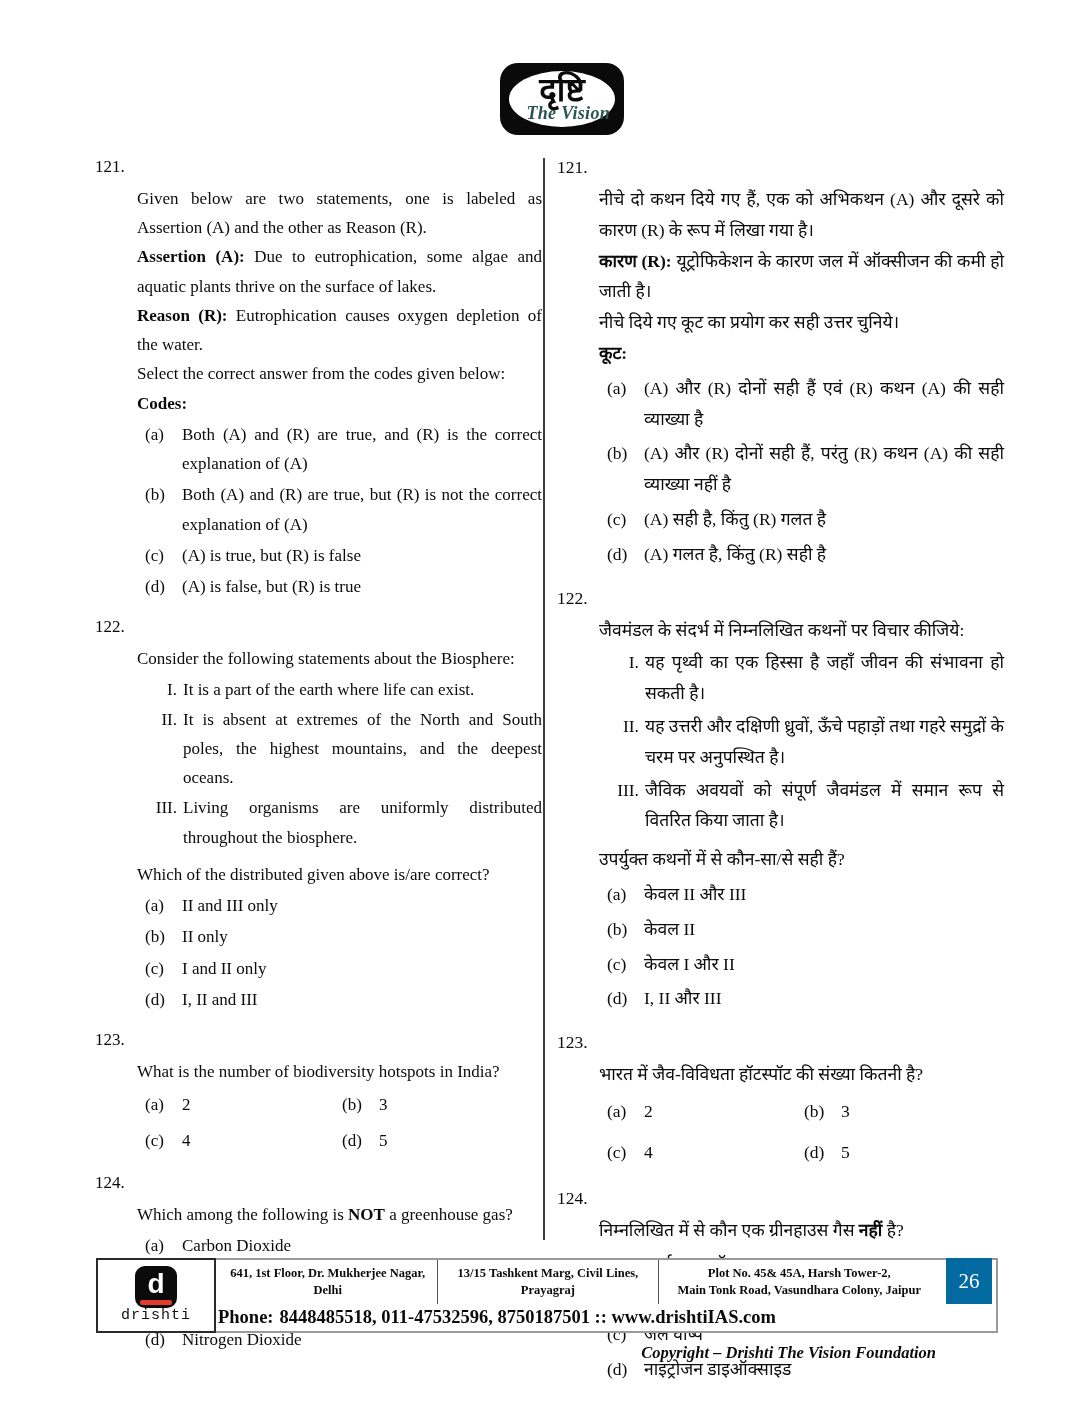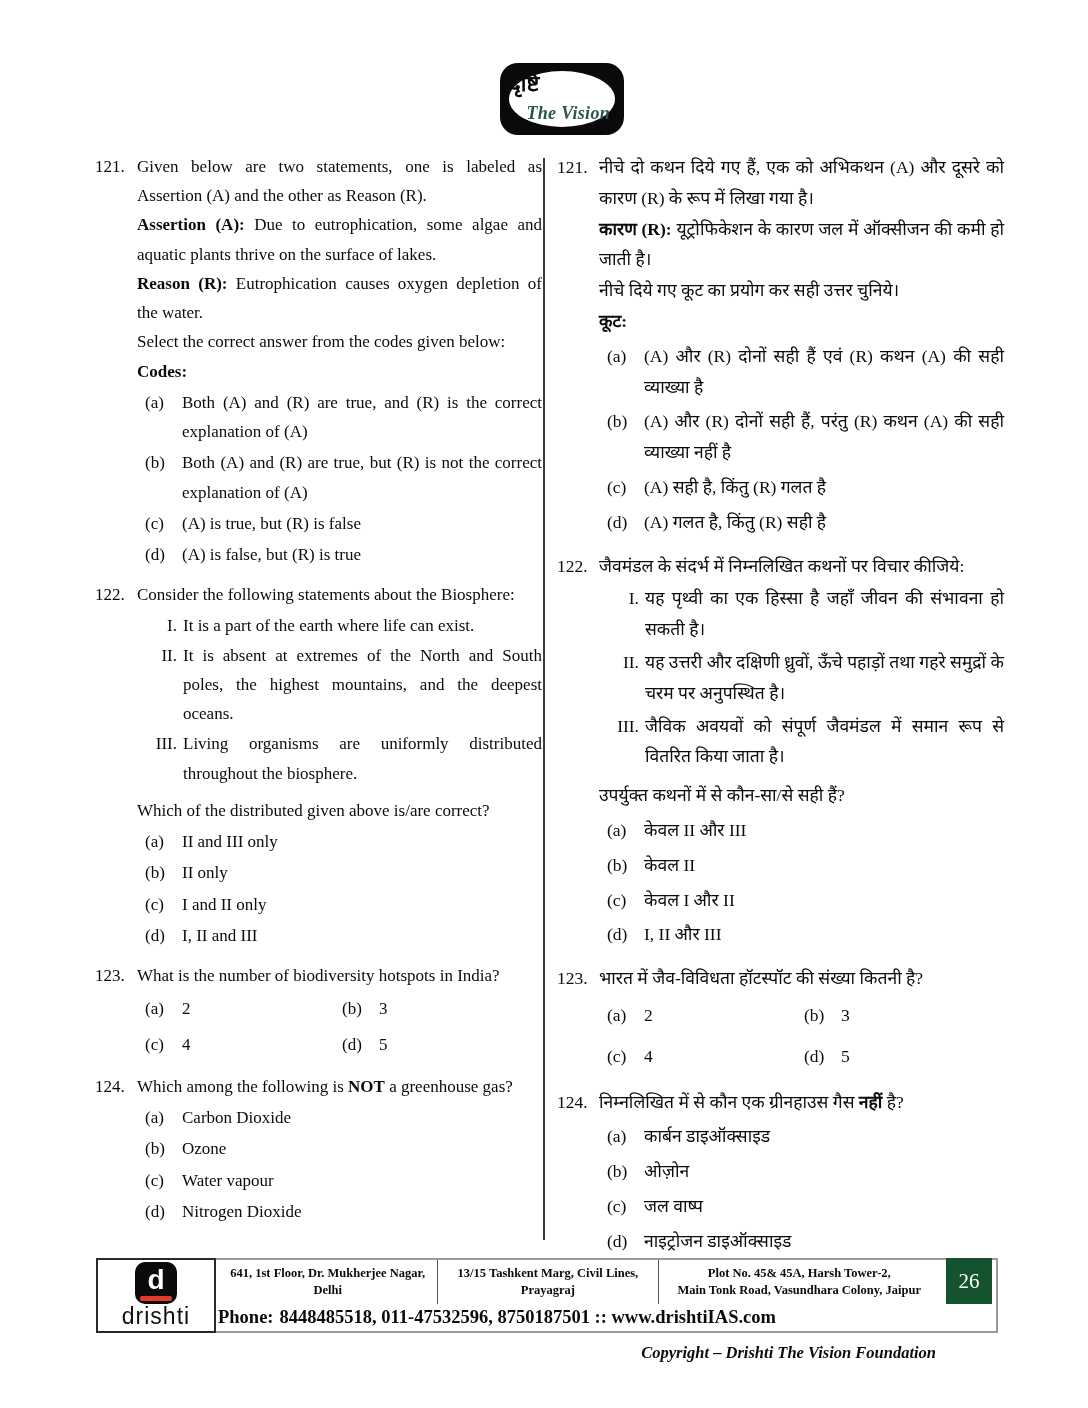--- a/index.html
+++ b/index.html
@@ -4,32 +4,32 @@
 <style>
   html,body{margin:0;padding:0;background:#ffffff;}
   .page{
     position:relative;width:1088px;height:1408px;background:#ffffff;
     font-family:"Liberation Serif","DejaVu Serif",serif;color:#0b0b0b;overflow:hidden;
   }
   
   .logo{position:absolute;left:500px;top:63px;width:124px;height:72px;}
   .logo-rect{position:absolute;inset:0;background:#0a0a0a;border-radius:18px;}
   .logo-ellipse{position:absolute;left:9px;top:8px;width:106px;height:56px;background:#ffffff;border-radius:50%;}
-  .logo-dev{position:absolute;left:0;right:0;top:1px;text-align:left;
-    font-family:"DejaVu Sans","Liberation Serif",sans-serif;font-weight:bold;font-size:22px;line-height:1.1;color:#0a0a0a;}
+  .logo-dev{position:absolute;left:0;right:0;top:1px;text-align:center;
+    font-family:"DejaVu Sans","Liberation Serif",sans-serif;font-weight:bold;font-size:33px;line-height:1.1;color:#0a0a0a;}
   .logo-tag{position:absolute;right:5px;bottom:3px;font-style:italic;font-weight:bold;
     font-size:18px;color:#2a5550;letter-spacing:0.3px;}
   
   .divider{position:absolute;left:543px;top:158px;width:2px;height:1082px;background:#3c3c3c;}
   .col{position:absolute;top:152px;width:447px;}
   .col.en{left:95px;font-size:17px;line-height:1.72;}
   .col.hi{left:557px;font-size:17.5px;line-height:1.76;}
   .question{display:flex;margin-bottom:9px;}
   .qnum{flex:0 0 42px;}
-  .qbody{flex:1;min-width:0;}
+  .qbody{flex:1;min-width:0;margin-top:32px;}
   .para{text-align:justify;}
   .para.gap{margin-top:8px;margin-bottom:2px;}
   .bold{font-weight:bold;}
   .opt-row{display:flex;padding-left:8px;margin:2px 0;}
   .col.hi .opt-row{margin:4px 0;}
   .opt-label{flex:0 0 37px;}
   .opt-text{flex:1;text-align:justify;}
   .opt-grid{display:grid;grid-template-columns:197px 1fr;padding-left:8px;margin:2px 0;row-gap:2px;}
   .opt-grid .opt-row{padding-left:0;}
   .stmt-row{display:flex;padding-left:8px;margin:1px 0;}
@@ -40,31 +40,31 @@
   .footer-box{position:absolute;left:96px;top:1258px;width:902px;height:75px;
     border:2px solid #9a9a9a;box-sizing:border-box;background:#fff;}
   .flogo-cell{position:absolute;left:-2px;top:-2px;width:120px;height:75px;
     border:2px solid #2a2a2a;box-sizing:border-box;background:#fff;
     display:flex;flex-direction:column;align-items:center;justify-content:center;}
   .ficon{position:relative;width:42px;height:42px;background:#0b0b0b;border-radius:10px;
     display:flex;align-items:center;justify-content:center;
     font-family:"Liberation Sans",sans-serif;font-size:28px;font-weight:bold;color:#fff;line-height:1;}
   .ficon-letter{position:relative;top:-3px;}
   .ficon-bar{position:absolute;bottom:3px;left:5px;right:5px;height:5px;background:#e23b2e;border-radius:2px;}
-  .fword{font-family:Liberation Sans, sans-serif;font-size:23px;color:#101010;letter-spacing:1px;line-height:1.1;}
+  .fword{font-family:Liberation Mono, monospace;font-size:15px;color:#101010;letter-spacing:1px;line-height:1.1;}
   .fmain{position:absolute;left:120px;right:56px;top:0;height:100%;display:flex;flex-direction:column;}
   .faddr-row{display:flex;height:44px;}
   .faddr{flex:1;display:flex;flex-direction:column;justify-content:center;text-align:center;
     font-weight:bold;font-size:12.5px;line-height:1.4;padding:0 6px;}
   .faddr.sep{border-left:1.5px solid #555;}
   .faddr.wide{flex:1.3;}
   .fphone{flex:1;display:flex;align-items:center;justify-content:flex-start;
     font-weight:bold;font-size:18.5px;white-space:nowrap;}
   .fphone .plabel{margin-right:6px;}
-  .fpage{position:absolute;right:4px;top:-2px;width:46px;height:46px;background:#14532d;color:#ffffff;
+  .fpage{position:absolute;right:4px;top:-2px;width:46px;height:46px;background:#0369a1;color:#ffffff;
     display:flex;align-items:center;justify-content:center;font-size:21px;}
   .fcopyright{position:absolute;right:152px;top:1343px;font-style:italic;font-weight:bold;font-size:16.5px;}
 </style>
 </head>
 <body>
 
 <div class="page">
 
   <div class="logo">
     <div class="logo-rect">

